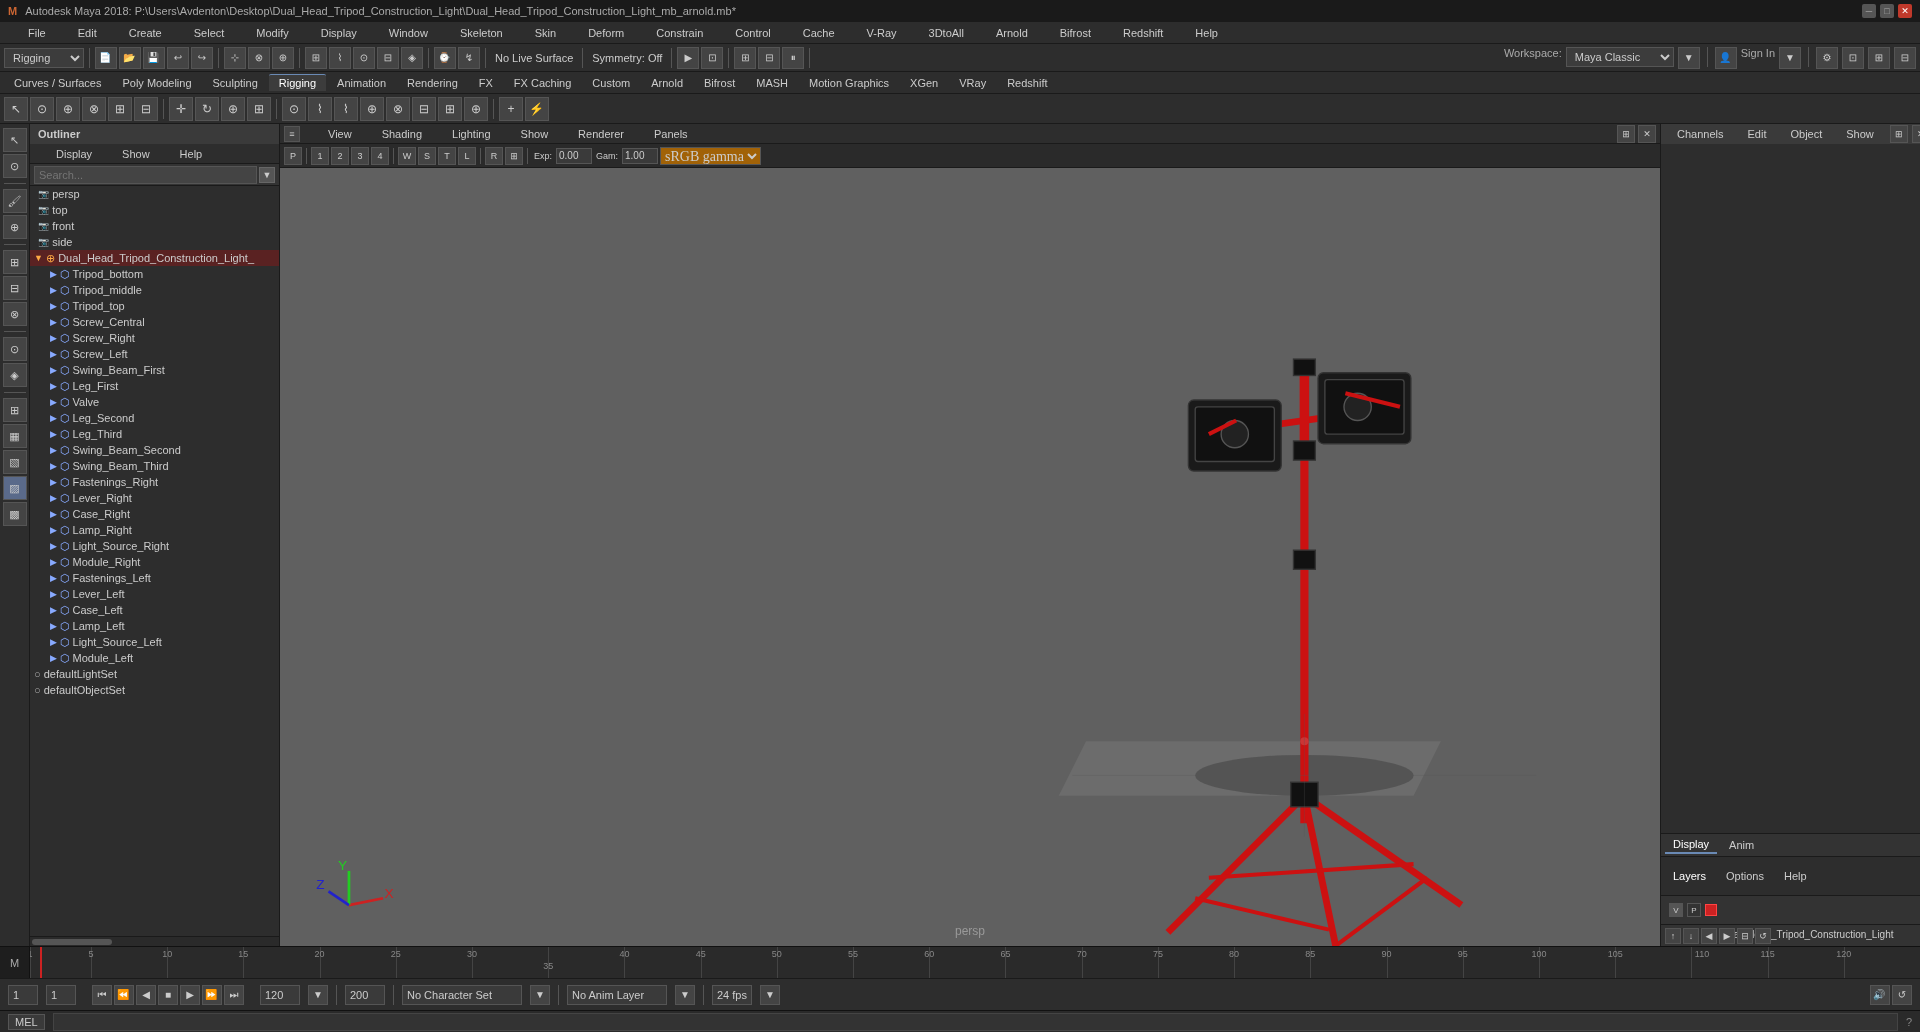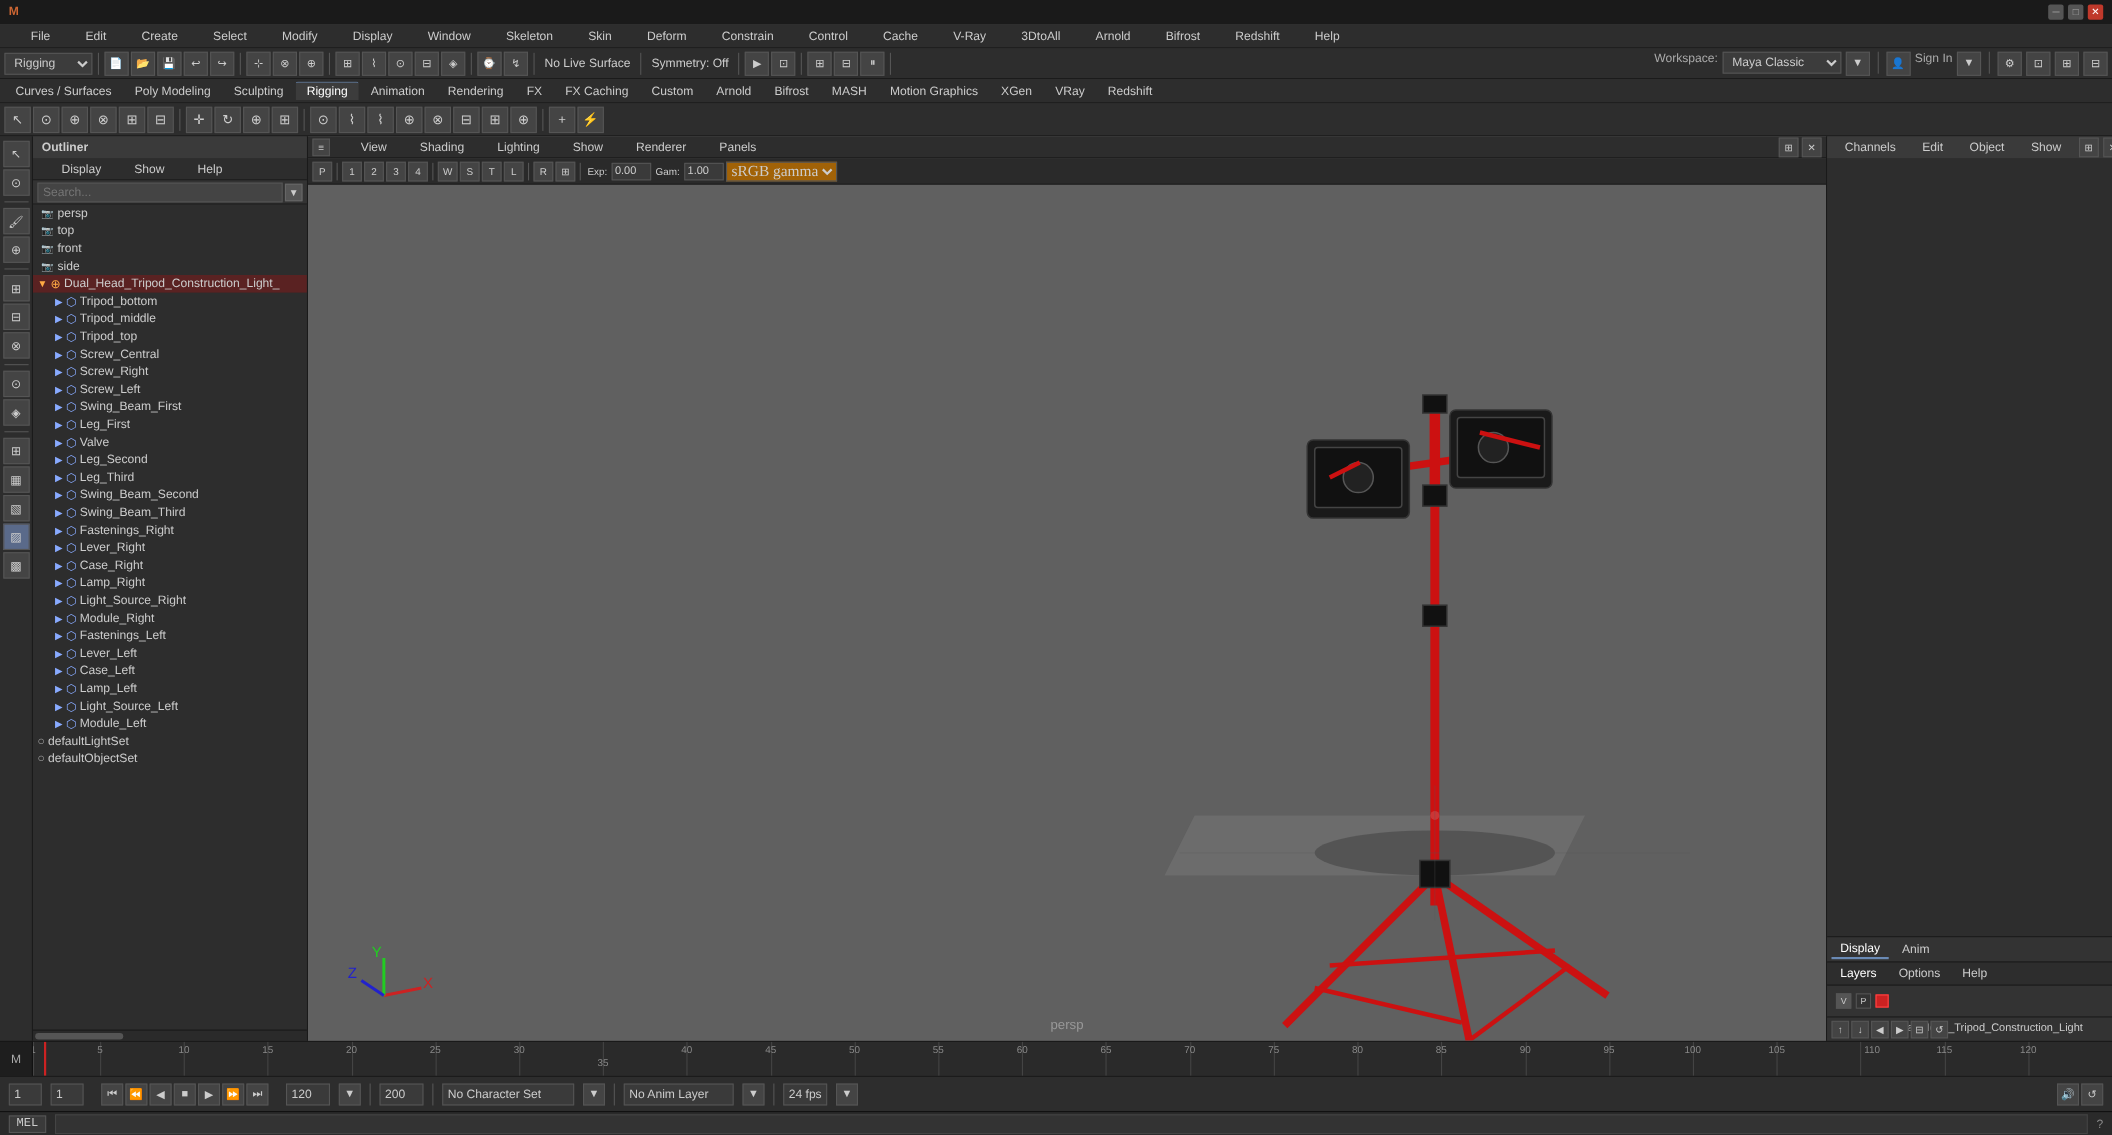--- a/index.html
+++ b/index.html
@@ -102,21 +102,21 @@
 
     
     #statusbar { height: 32px; background: #2d2d2d; border-top: 1px solid #1a1a1a; display: flex; align-items: center; padding: 0 8px; gap: 8px; }
     .sb-field { background: #3a3a3a; border: 1px solid #555; height: 20px; display: flex; align-items: center; padding: 0 4px; font-size: 11px; color: #ccc; }
     .sb-input { background: #3a3a3a; border: 1px solid #555; height: 20px; padding: 0 4px; font-size: 11px; color: #ccc; width: 60px; }
     .sb-sep { width: 1px; height: 20px; background: #555; }
     .sb-btn { background: #444; border: 1px solid #555; color: #ccc; height: 20px; width: 20px; display: flex; align-items: center; justify-content: center; cursor: pointer; font-size: 10px; }
 
     
     #cmdbar { height: 22px; background: #2a2a2a; border-top: 1px solid #111; display: flex; align-items: center; padding: 0 8px; gap: 8px; }
-    #cmdbar .mel-tag { background: #3a3a3a; border: 1px solid #555; padding: 1px 6px; font-size: 11px; color: #ccc; cursor: pointer; font-family: Liberation Mono, monospace; }
+    #cmdbar .mel-tag { background: #3a3a3a; border: 1px solid #555; padding: 1px 6px; font-size: 11px; color: #ccc; cursor: pointer; }
     #cmdbar .cmd-input { flex: 1; background: #333; border: 1px solid #444; color: #ccc; font-size: 11px; height: 18px; padding: 0 4px; }
     #cmdbar .cmd-icon { color: #888; margin-left: auto; cursor: pointer; }
     .viewport-label { position: absolute; bottom: 8px; left: 50%; transform: translateX(-50%); font-size: 12px; color: #999; }
 
     
     .tripod-svg { position: absolute; top: 0; left: 0; width: 100%; height: 100%; }
 
     
     ::-webkit-scrollbar { width: 8px; height: 8px; }
     ::-webkit-scrollbar-track { background: #2a2a2a; }
@@ -128,20 +128,21 @@
     .rbt { padding: 2px 8px; font-size: 11px; color: #ccc; cursor: pointer; }
     .rbt.active { color: #fff; border-bottom: 2px solid #6a8ab5; }
     #right-bottom-toolbar { height: 22px; display: flex; align-items: center; padding: 0 4px; gap: 4px; border-top: 1px solid #1a1a1a; }
     .rbb { width: 16px; height: 16px; background: #444; border: 1px solid #555; display: flex; align-items: center; justify-content: center; font-size: 9px; cursor: pointer; color: #ccc; }
   </style>
 </head>
 <body>
 
 <div id="titlebar">
   <span style="color:#cc6633;font-weight:bold;margin-right:8px;">M</span>
+  <span style="font-size:11px;">Autodesk Maya 2018: P:\Users\Avdenton\Desktop\Dual_Head_Tripod_Construction_Light\Dual_Head_Tripod_Construction_Light_mb_arnold.mb*</span>
   <div class="controls" style="margin-left:auto;display:flex;gap:4px;">
     <div class="ctrl-btn minimize">─</div>
     <div class="ctrl-btn maximize">□</div>
     <div class="ctrl-btn close">✕</div>
   </div>
 </div>
 
 <div id="menubar">
   <span class="menu-item">File</span>
   <span class="menu-item">Edit</span>
@@ -590,21 +591,21 @@
       </div>
     </div>
 
     <div style="flex:1;background:#2d2d2d;"></div>
 
     <div id="right-bottom" style="border-top:1px solid #1a1a1a;">
       <div id="right-bottom-tabs">
         <span class="rbt active">Display</span>
         <span class="rbt">Anim</span>
       </div>
-      <div id="right-subtabs-row" style="height:22px;display:flex;align-items:center;padding:0 4px;gap:4px;border-top:1px solid #1a1a1a;border-bottom:1px solid #1a1a1a;background:#2d2d2d;">
+      <div id="right-subtabs-row" style="height:40px;display:flex;align-items:center;padding:0 4px;gap:4px;border-top:1px solid #1a1a1a;border-bottom:1px solid #1a1a1a;background:#2d2d2d;">
         <span class="rst active">Layers</span>
         <span class="rst">Options</span>
         <span class="rst">Help</span>
       </div>
 
       <div style="padding:4px;">
         <div class="layer-item">
           <div class="layer-vp checked">V</div>
           <div class="layer-vp">P</div>
           <div class="layer-color"></div>

